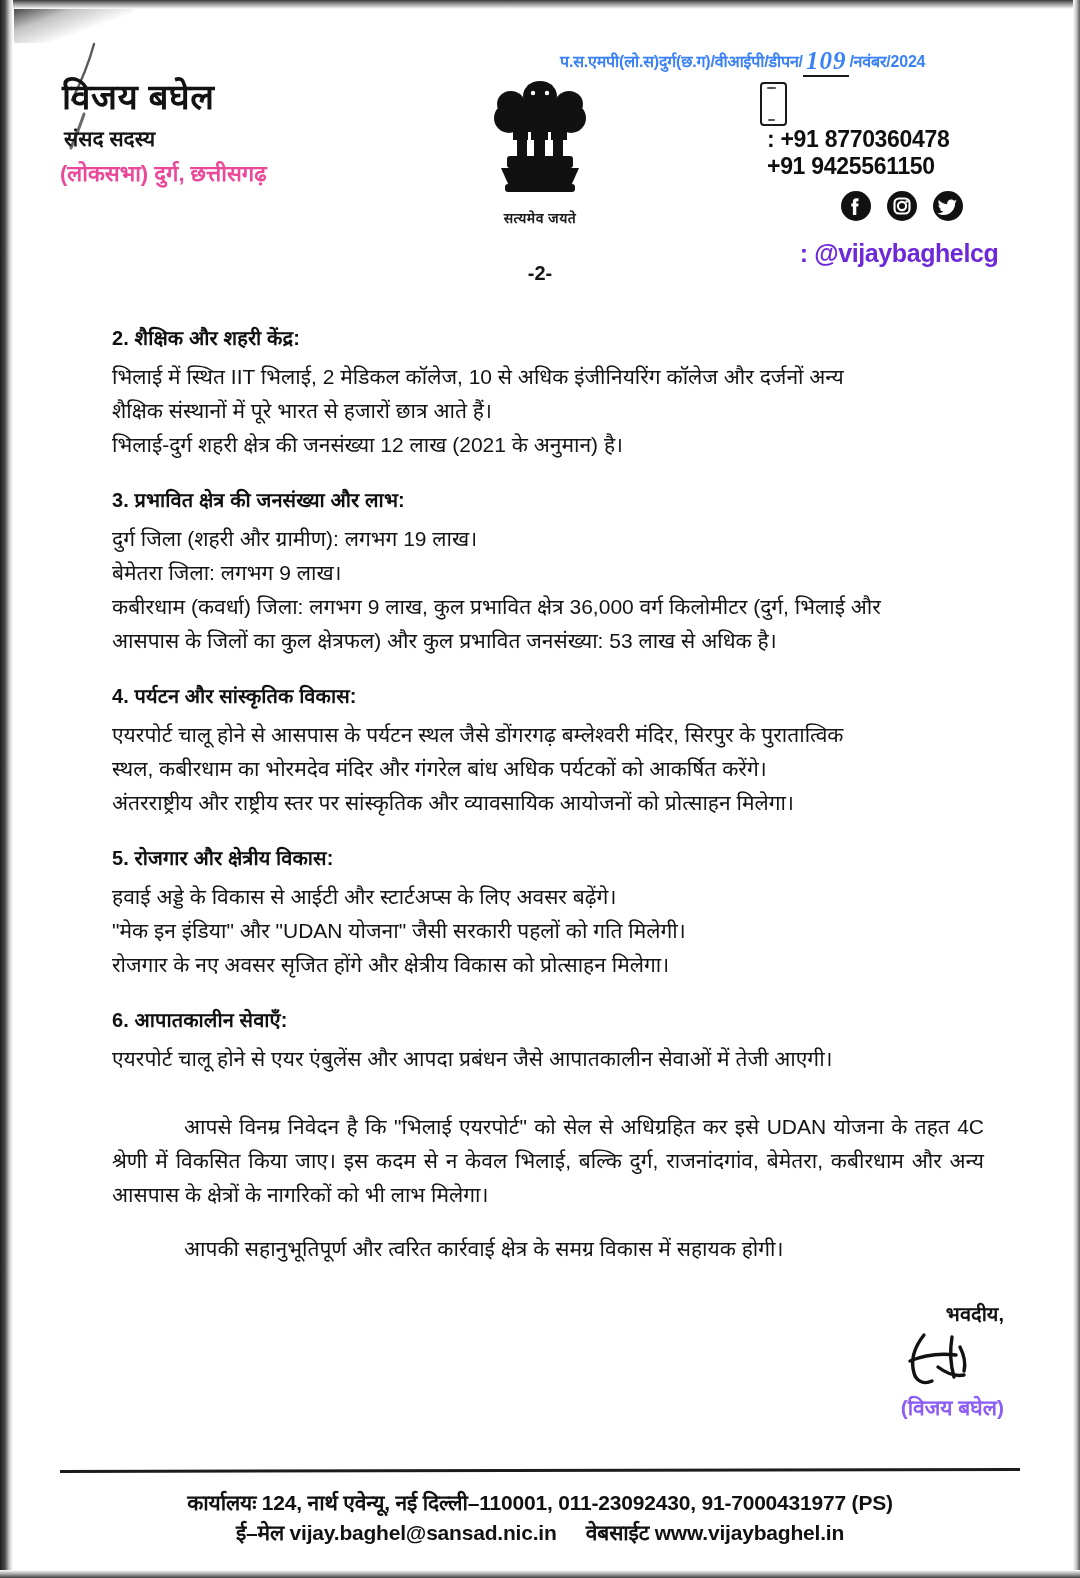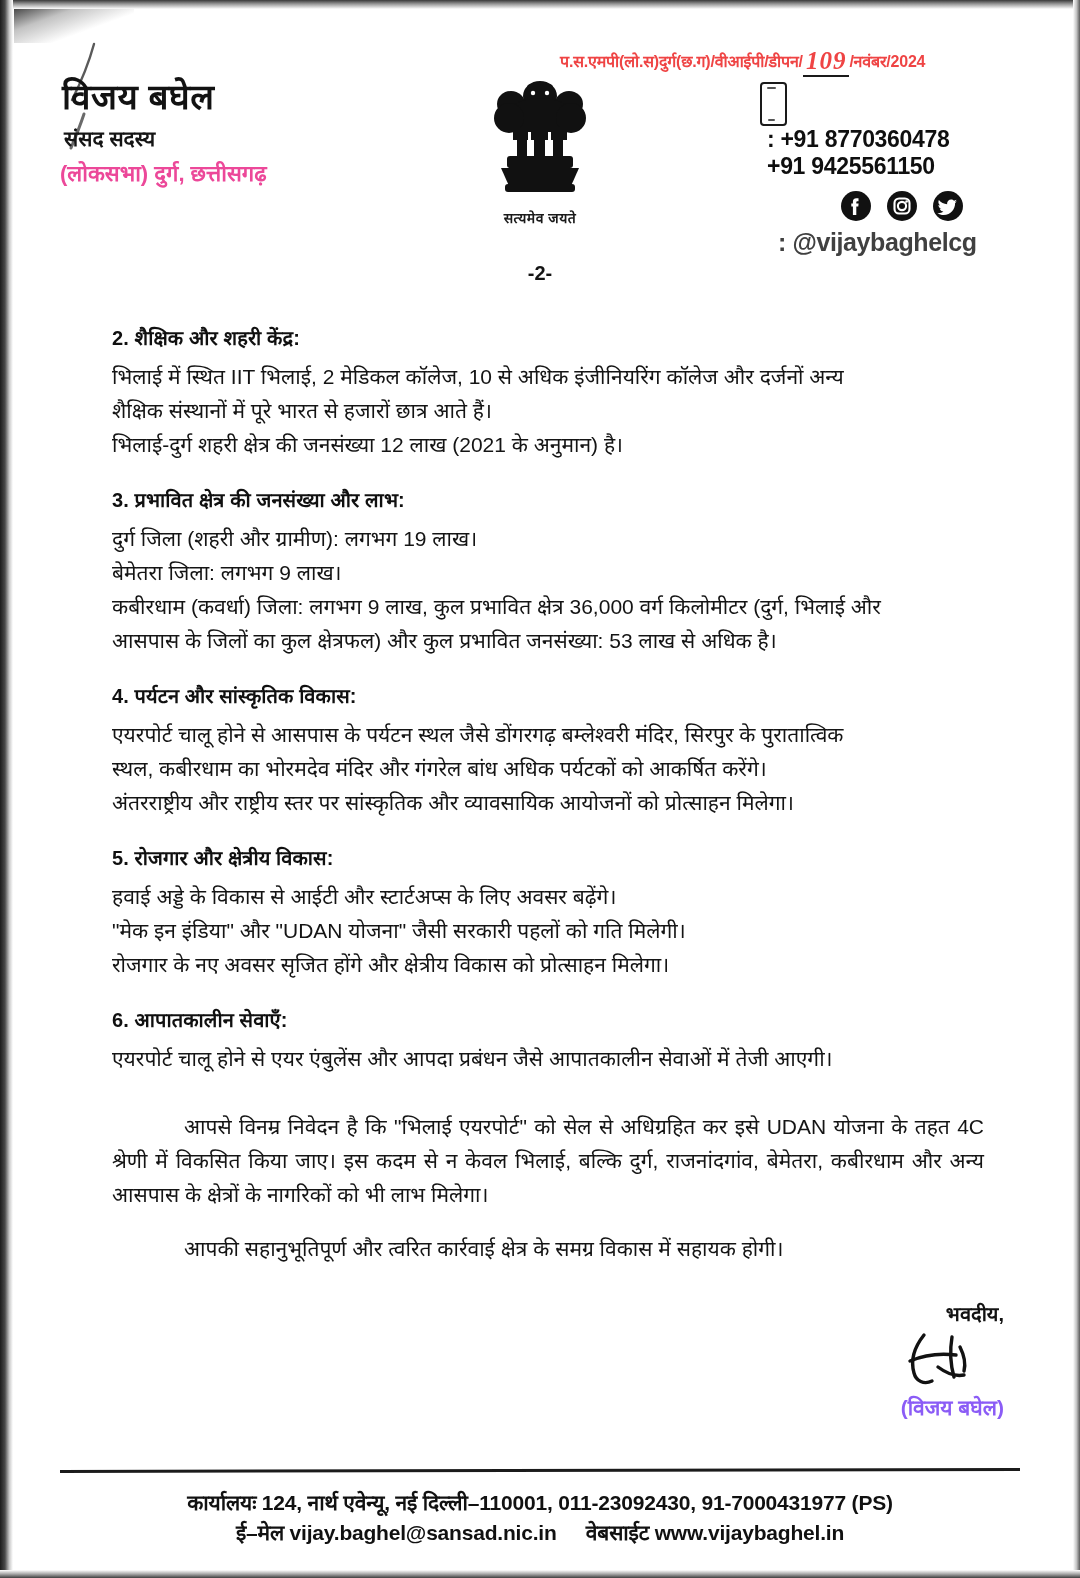--- a/index.html
+++ b/index.html
@@ -121,21 +121,21 @@
     font-size: 20px;
     font-weight: 700;
     color: #141414;
   }
 
   .ref-line {
     position: absolute;
     left: 560px; top: 45px;
     font-size: 16px;
     font-weight: 700;
-    color: #ef4444;
+    color: #3b82f6;
     white-space: nowrap;
     letter-spacing: -0.2px;
   }
   .ref-handwritten {
     display: inline-block;
     font-family: "Liberation Serif", serif;
     font-size: 25px;
     font-weight: 700;
     font-style: italic;
     padding: 0 3px;
@@ -192,25 +192,26 @@
   .social-icons {
     margin-top: 10px;
     display: flex;
     justify-content: center;
     gap: 14px;
     padding-left: 24px;
   }
   .social-icons svg { display: block; }
 
   .handle-line {
-    margin-top: 6px;
+    margin-top: 17px;
+    text-align: center;
     padding-left: 18px;
     font-size: 25px;
     font-weight: 600;
-    color: #404040;
+    color: #6d28d9;
     white-space: nowrap;
     letter-spacing: -0.4px;
   }
 
   
   .body-area {
     position: absolute;
     left: 112px; top: 324px;
     width: 872px;
   }

